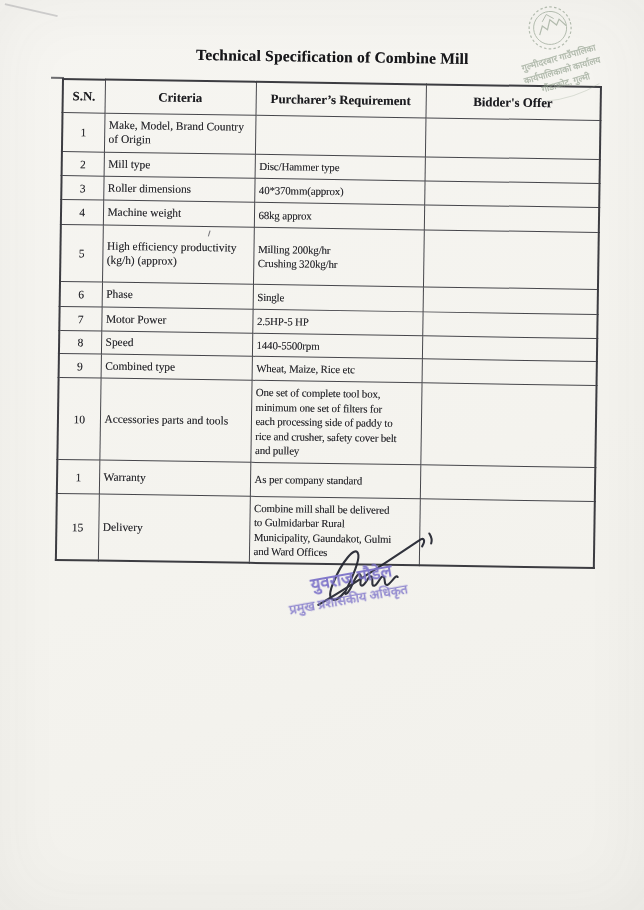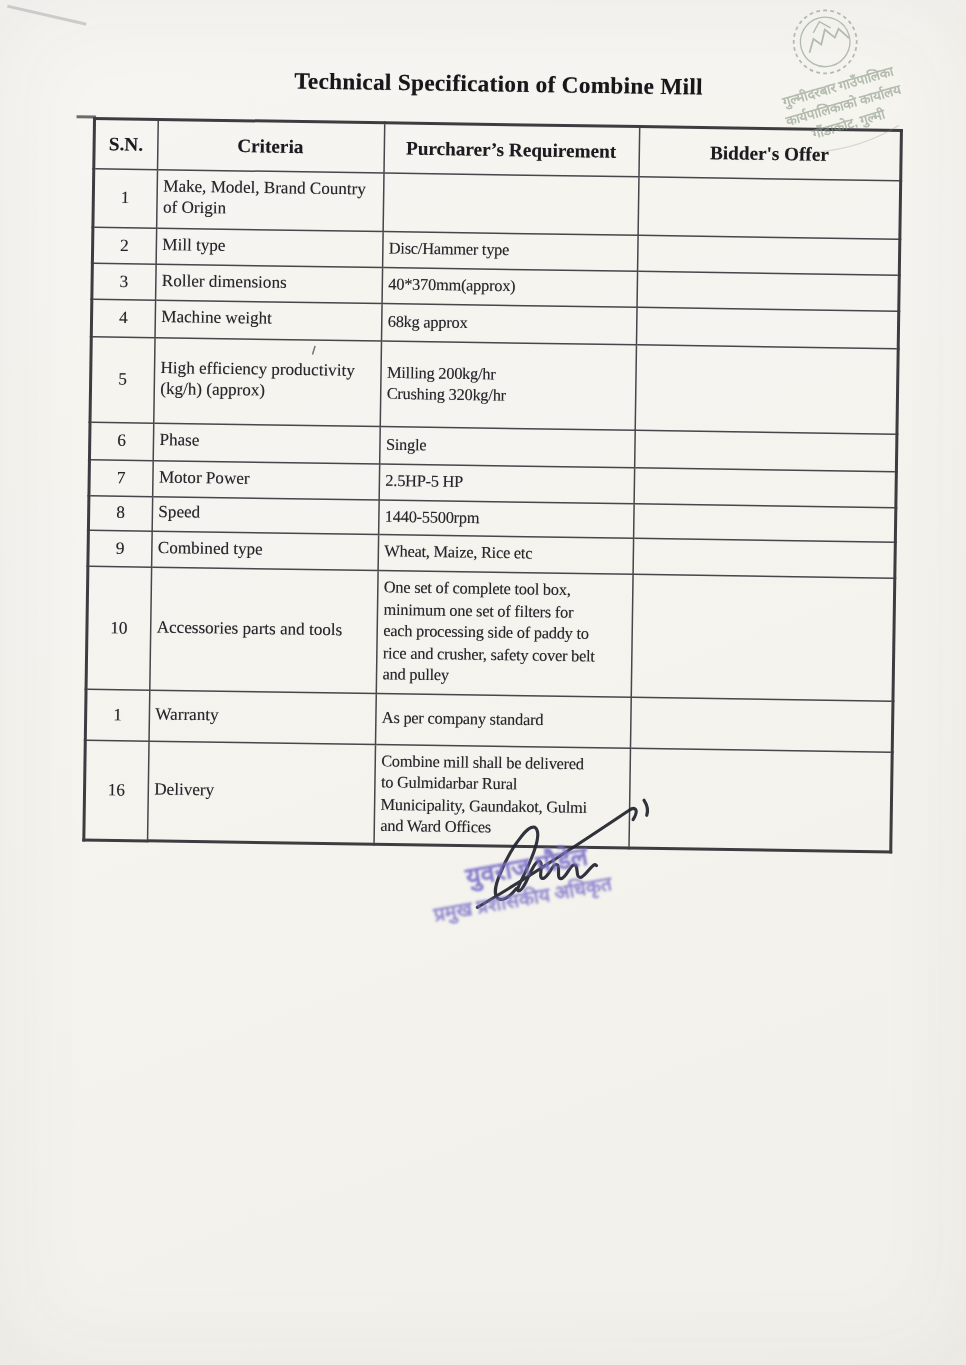--- a/index.html
+++ b/index.html
@@ -173,21 +173,21 @@
 and pulley</td>
             <td class="offer"></td>
           </tr>
           <tr>
             <td class="sn">1</td>
             <td class="crit">Warranty</td>
             <td class="req">As per company standard</td>
             <td class="offer"></td>
           </tr>
           <tr>
-            <td class="sn">16</td>
+            <td class="sn">15</td>
             <td class="crit">Delivery</td>
             <td class="req">Combine mill shall be delivered
 to Gulmidarbar Rural
 Municipality, Gaundakot, Gulmi
 and Ward Offices</td>
             <td class="offer"></td>
           </tr>
         </tbody>
     </table>
 

